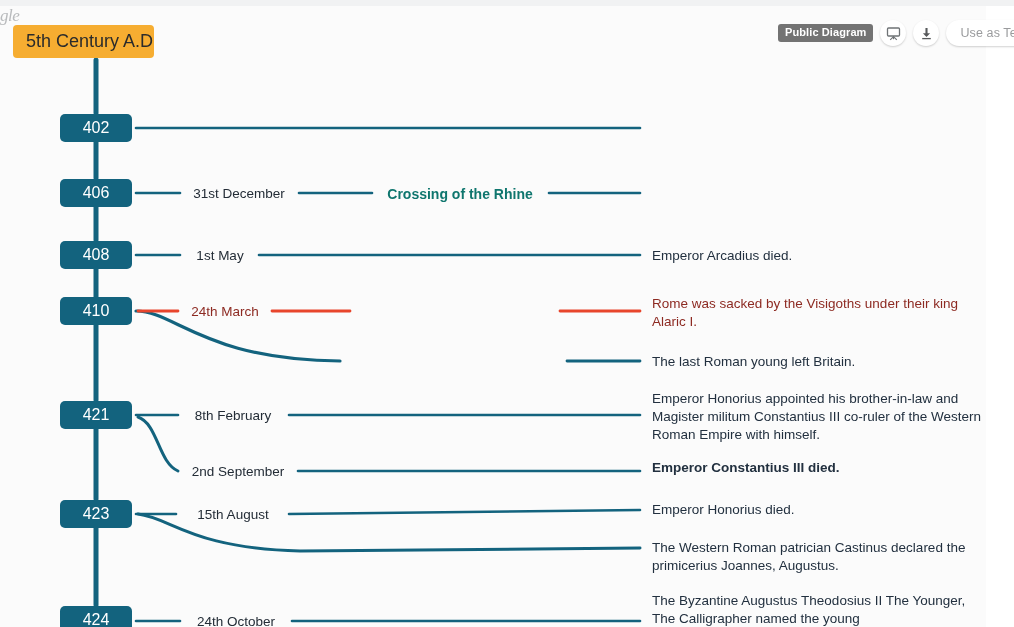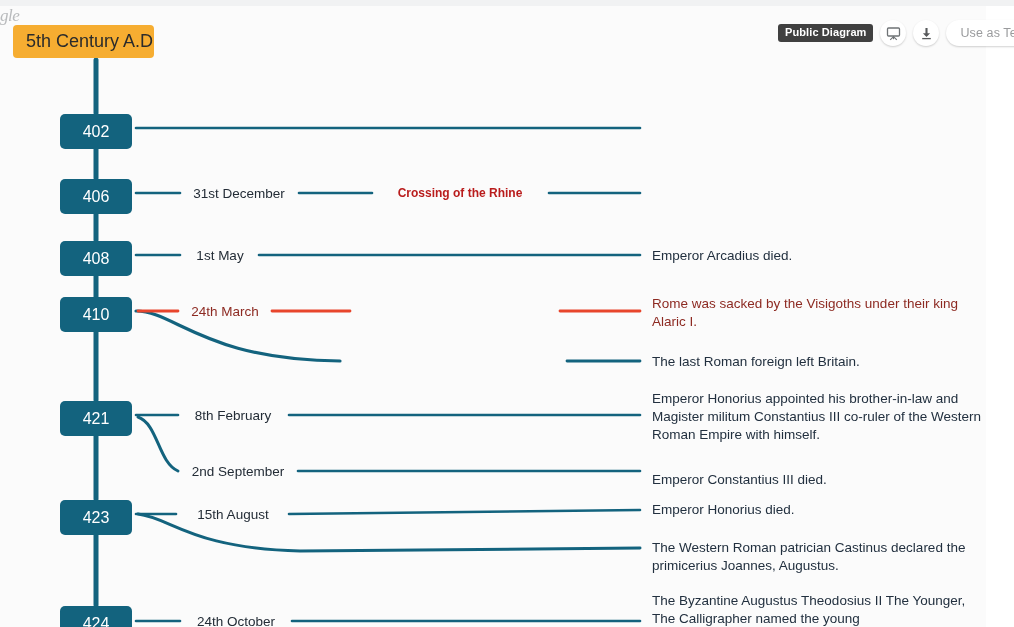--- a/index.html
+++ b/index.html
@@ -61,21 +61,21 @@
   .toolbar {
     position: absolute;
     top: 20px;
     left: 778px;
     display: flex;
     align-items: center;
     gap: 7px;
     z-index: 40;
   }
   .badge-public {
-    background: #404040;
+    background: #737373;
     color: #ffffff;
     font-size: 11px;
     font-weight: bold;
     padding: 3px 7px 4px 7px;
     border-radius: 3px;
     line-height: 1;
     white-space: nowrap;
     letter-spacing: 0.1px;
   }
   .circle-btn {
@@ -123,21 +123,21 @@
     top: 0; left: 0;
     width: 1014px; height: 627px;
     pointer-events: none;
     z-index: 5;
   }
 
   
   .year-box {
     position: absolute;
     width: 72px;
-    height: 35px;
+    height: 28px;
     background: #13637e;
     border-radius: 5px;
     color: #ffffff;
     font-size: 16px;
     display: flex;
     align-items: center;
     justify-content: center;
     z-index: 20;
   }
 
@@ -148,23 +148,23 @@
     color: #232c36;
     white-space: nowrap;
     text-align: center;
     transform: translateX(-50%);
     z-index: 20;
   }
   .date-label.red { color: #8d2a22; }
 
   .event-label {
     position: absolute;
-    font-size: 12px;
+    font-size: 14px;
     font-weight: bold;
-    color: #b91c1c;
+    color: #0f766e;
     white-space: nowrap;
     text-align: center;
     transform: translateX(-50%);
     z-index: 20;
   }
   .event-label.red {
     color: #8d2a22;
     font-style: italic;
   }
 
@@ -276,20 +276,20 @@
   <div class="date-label red" style="left:225px; top:304px;">24th March</div>
   <div class="date-label" style="left:233px; top:408px;">8th February</div>
   <div class="date-label" style="left:238px; top:464px;">2nd September</div>
   <div class="date-label" style="left:233px; top:507px;">15th August</div>
   <div class="date-label" style="left:236px; top:614px;">24th October</div>
 
   <div class="event-label" style="left:460px; top:186px;">Crossing of the Rhine</div>
 
   <div class="desc" style="top:247px;">Emperor Arcadius died.</div>
   <div class="desc red" style="top:295px;">Rome was sacked by the Visigoths under their king Alaric I.</div>
-  <div class="desc" style="top:353px;">The last Roman foreign left Britain.</div>
+  <div class="desc" style="top:353px;">The last Roman young left Britain.</div>
   <div class="desc" style="top:390px;">Emperor Honorius appointed his brother-in-law and Magister militum Constantius III co-ruler of the Western Roman Empire with himself.</div>
-  <div class="desc" style="top:471px;">Emperor Constantius III died.</div>
+  <div class="desc" style="top:459px;font-weight:bold;">Emperor Constantius III died.</div>
   <div class="desc" style="top:501px;">Emperor Honorius died.</div>
   <div class="desc" style="top:539px;">The Western Roman patrician Castinus declared the primicerius Joannes, Augustus.</div>
   <div class="desc" style="top:592px;">The Byzantine Augustus Theodosius II The Younger, The Calligrapher named the young</div>
 
 </div>
 
 </body></html>

